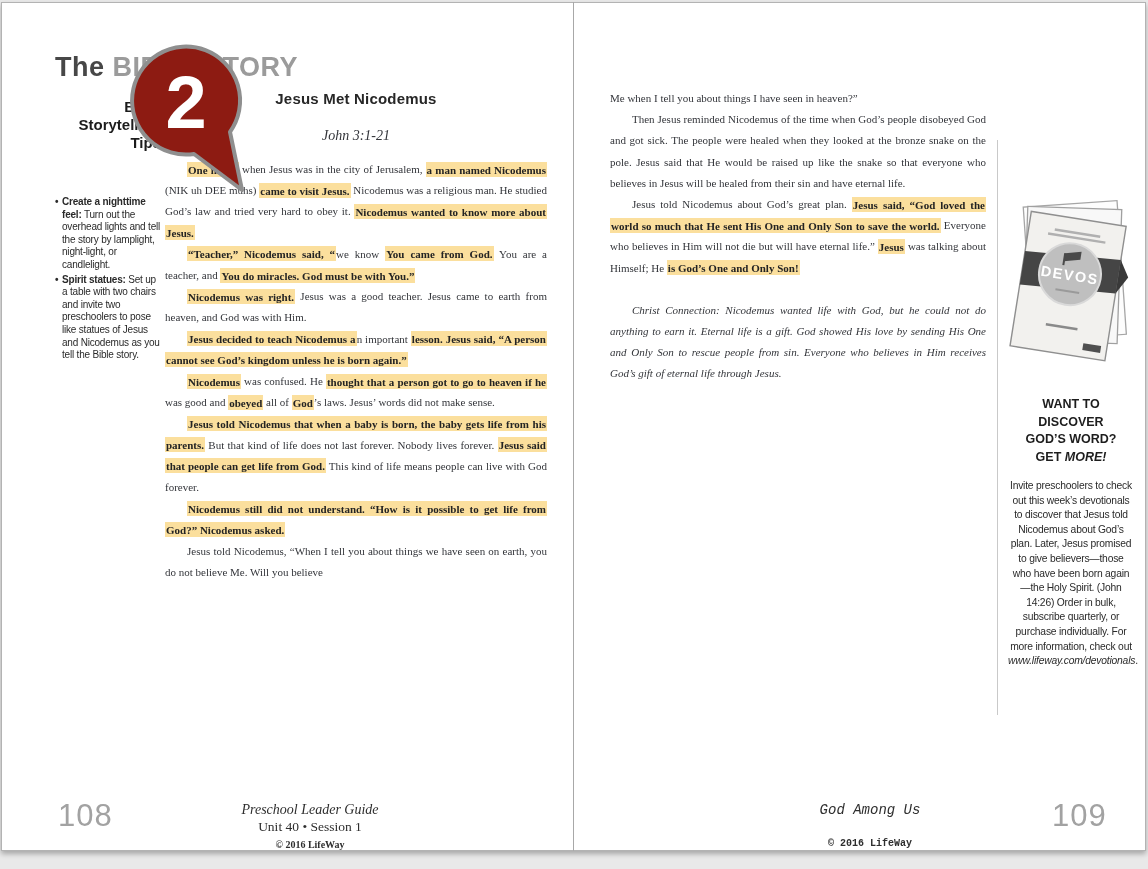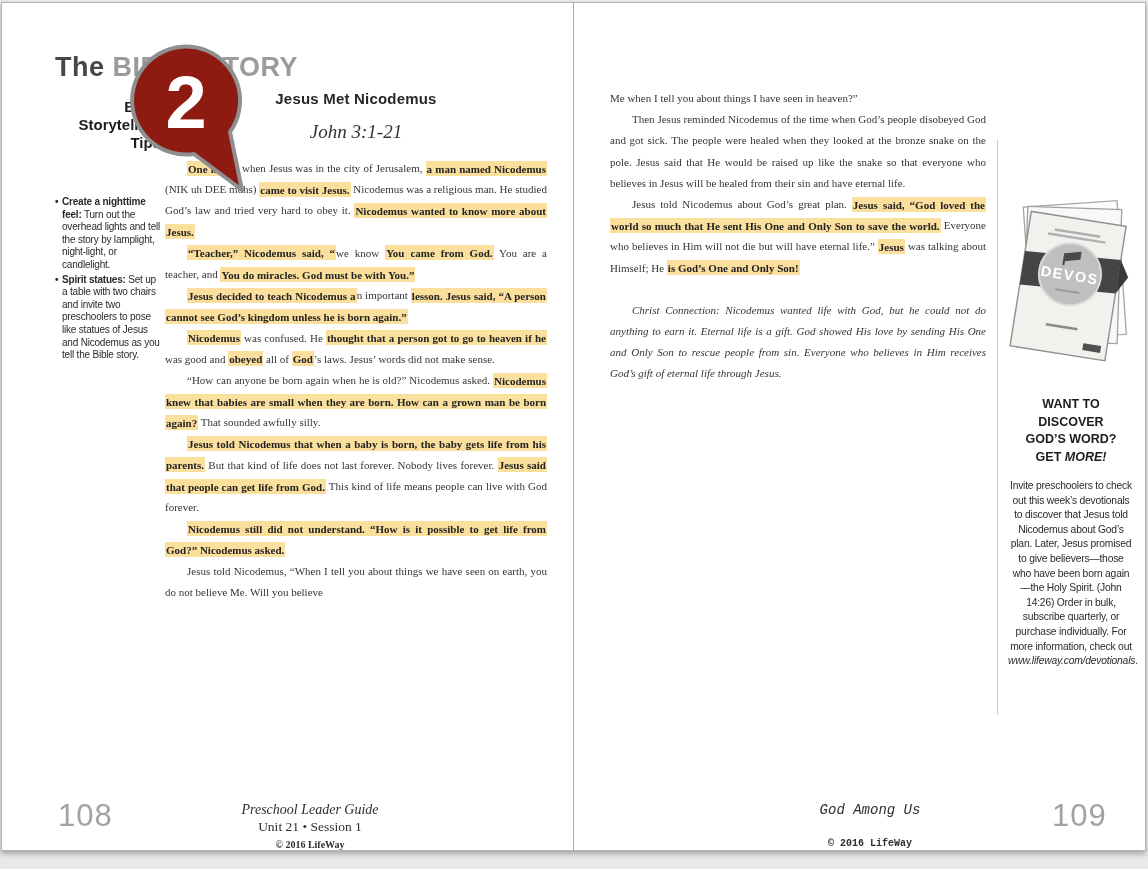--- a/index.html
+++ b/index.html
@@ -20,21 +20,21 @@
   .tips-head { font-size:15px; font-weight:700; line-height:18px; color:#1c1c1c;text-align:right; }
   .tips-list { list-style:none; margin-top:44px; }
   .tips-list li { position:relative; padding-left:7px; font-size:10px; line-height:12.6px;
       color:#2a2a2a; letter-spacing:-.2px; margin-bottom:2px; }
   .tips-list li::before { content:"•"; position:absolute; left:0; top:0; font-weight:700; }
   .tips-list .lead { font-weight:700; }
 
   .story-col { position:absolute; left:165px; top:90px; width:382px; }
   .story-title { font-family:"Liberation Sans",sans-serif; font-size:15px; font-weight:700;
       color:#272727; text-align:center; letter-spacing:.2px; }
-  .story-ref { font-size:19px; font-style:italic; text-align:center; color:#33353a; margin-top:14px; margin-bottom:15px; }
+  .story-ref { font-size:14px; font-style:italic; text-align:center; color:#33353a; margin-top:21px; margin-bottom:15px; }
   .story p { font-size:11px; line-height:21.2px; color:#33353a; text-indent:22px; text-align:justify; }
   .story p.noindent { text-indent:0; }
   .story p.christ { margin-top:21px; font-style:italic; }
   .seg-h { font-weight:700; color:#232323; background:#fbdf9d; padding:1.5px 1px;
       -webkit-box-decoration-break:clone; box-decoration-break:clone; }
   .seg-i { font-style:italic; }
 
   
   .story-col-right { position:absolute; left:610px; top:88px; width:376px; }
   .sidebar-rule { position:absolute; left:997px; top:140px; width:1px; height:575px; background:#c9c9c9; }
@@ -81,32 +81,32 @@
       <li><span class="lead">Create a nighttime feel:</span><span> Turn out the overhead lights and tell the story by lamplight, night-light, or candlelight.</span></li>
       <li><span class="lead">Spirit statues:</span><span> Set up a table with two chairs and invite two preschoolers to pose like statues of Jesus and Nicodemus as you tell the Bible story.</span></li>
     </ul>
   </div>
 
   <div class="story-col story">
     <div class="story-title">Jesus Met Nicodemus</div>
     <div class="story-ref">John 3:1-21</div>
     <p><span class="seg-h">One night,</span><span class="seg-p"> when Jesus was in the city of Jerusalem, </span><span class="seg-h">a man named Nicodemus</span><span class="seg-p"> (NIK uh DEE muhs) </span><span class="seg-h">came to visit Jesus.</span><span class="seg-p"> Nicodemus was a religious man. He studied God’s law and tried very hard to obey it. </span><span class="seg-h">Nicodemus wanted to know more about Jesus.</span></p>
     <p><span class="seg-h">“Teacher,” Nicodemus said, “</span><span class="seg-p">we know </span><span class="seg-h">You came from God.</span><span class="seg-p"> You are a teacher, and </span><span class="seg-h">You do miracles. God must be with You.”</span></p>
+    <p><span class="seg-h">Nicodemus was right.</span><span class="seg-p"> Jesus was a good teacher. Jesus came to earth from heaven, and God was with Him.</span></p>
     <p><span class="seg-h">Jesus decided to teach Nicodemus a</span><span class="seg-p">n important </span><span class="seg-h">lesson. Jesus said, “A person cannot see God’s kingdom unless he is born again.”</span></p>
     <p><span class="seg-h">Nicodemus</span><span class="seg-p"> was confused. He </span><span class="seg-h">thought that a person got to go to heaven if he</span><span class="seg-p"> was good and </span><span class="seg-h">obeyed</span><span class="seg-p"> all of </span><span class="seg-h">God</span><span class="seg-p">’s laws. Jesus’ words did not make sense.</span></p>
-    <p><span class="seg-p">“How can anyone be born again when he is old?” Nicodemus asked. </span><span class="seg-h">Nicodemus knew that babies are small when they are born. How can a grown man be born again?</span><span class="seg-p"> That sounded awfully silly.</span></p>
     <p><span class="seg-h">Jesus told Nicodemus that when a baby is born, the baby gets life from his parents.</span><span class="seg-p"> But that kind of life does not last forever. Nobody lives forever. </span><span class="seg-h">Jesus said that people can get life from God.</span><span class="seg-p"> This kind of life means people can live with God forever.</span></p>
     <p><span class="seg-h">Nicodemus still did not understand. “How is it possible to get life from God?” Nicodemus asked.</span></p>
     <p><span class="seg-p">Jesus told Nicodemus, “When I tell you about things we have seen on earth, you do not believe Me. Will you believe</span></p>
   </div>
 
   <div class="pgnum pgnum-left">108</div>
   <div class="footer-center footer-left">
     <div class="f-book">Preschool Leader Guide</div>
-    <div class="f-unit">Unit 21 • Session 1</div>
+    <div class="f-unit">Unit 40 • Session 1</div>
     <div class="f-copy">© 2016 LifeWay</div>
   </div>
 
   <div class="story-col-right story">
     <p class="noindent"><span class="seg-p">Me when I tell you about things I have seen in heaven?”</span></p>
     <p><span class="seg-p">Then Jesus reminded Nicodemus of the time when God’s people disobeyed God and got sick. The people were healed when they looked at the bronze snake on the pole. Jesus said that He would be raised up like the snake so that everyone who believes in Jesus will be healed from their sin and have eternal life.</span></p>
     <p><span class="seg-p">Jesus told Nicodemus about God’s great plan. </span><span class="seg-h">Jesus said, “God loved the world so much that He sent His One and Only Son to save the world.</span><span class="seg-p"> Everyone who believes in Him will not die but will have eternal life.” </span><span class="seg-h">Jesus</span><span class="seg-p"> was talking about Himself; He </span><span class="seg-h">is God’s One and Only Son!</span></p>
     <p class="christ"><span class="seg-i">Christ Connection: Nicodemus wanted life with God, but he could not do anything to earn it. Eternal life is a gift. God showed His love by sending His One and Only Son to rescue people from sin. Everyone who believes in Him receives God’s gift of eternal life through Jesus.</span></p>
   </div>
 

